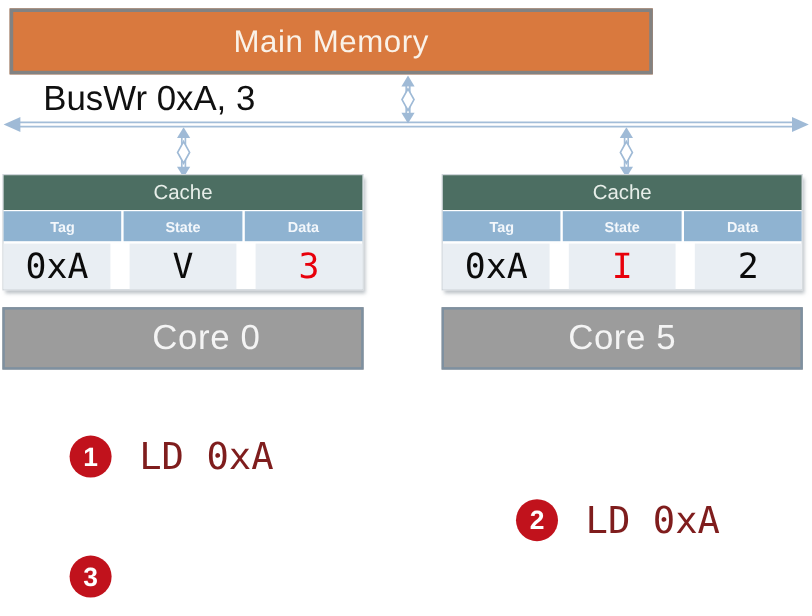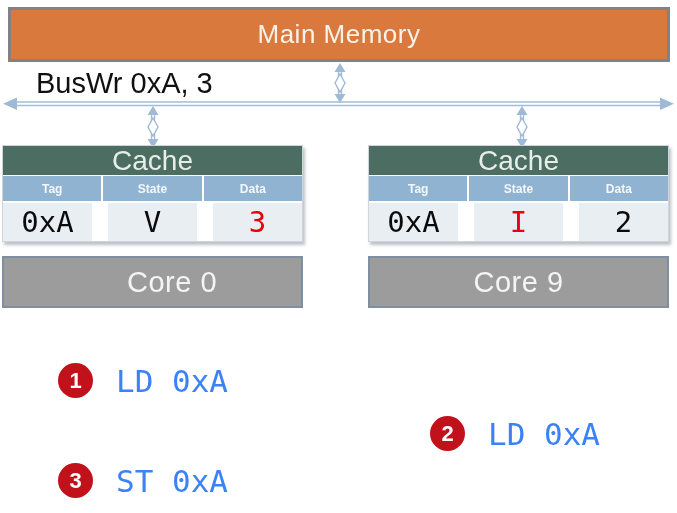--- a/index.html
+++ b/index.html
@@ -2,40 +2,40 @@
 <html><head>
 <meta charset="utf-8">
 <style>
   html,body{margin:0;padding:0;background:#ffffff;}
   #stage{
     position:relative;width:677px;height:513px;background:#ffffff;overflow:hidden;
     font-family:"Liberation Sans",sans-serif;
   }
   
   .mem{
-    position:absolute;left:8px;top:7px;width:662px;height:55px;box-sizing:border-box;
+    position:absolute;left:8px;top:7px;width:536px;height:55px;box-sizing:border-box;
     background:#D9793E;border:3px solid #828282;
     display:flex;align-items:center;justify-content:center;
     color:#FAF2E8;font-size:26px;letter-spacing:.5px;
   }
   
   .bus-label{
     position:absolute;left:36px;top:67px;
     font-family:Liberation Sans, sans-serif;font-size:29px;line-height:33px;color:#101010;
     white-space:pre;
   }
   
   .arrow-svg{position:absolute;}
   
   .cache{
     position:absolute;top:145px;width:301px;box-sizing:border-box;background:#ffffff;
     border:1px solid #cfd5da;box-shadow:2px 3px 3px rgba(130,140,150,.55);
   }
   .cache-title{
-    height:29px;background:#4C6E62;color:#E7EEE9;font-size:28px;
+    height:29px;background:#4C6E62;color:#E7EEE9;font-size:17px;
     display:flex;align-items:center;justify-content:center;margin-bottom:1px;
   }
   .cache-cols{display:flex;gap:2px;height:25px;margin-bottom:2px;}
   .col-h{
     flex:1;background:#8FB3D1;color:#F3F7FB;font-size:12px;font-weight:bold;
     display:flex;align-items:center;justify-content:center;
   }
   .cache-row{display:flex;gap:16px;height:38px;}
   .cell{
     flex:1;background:#E9EEF3;color:#0b0b0b;
@@ -55,21 +55,21 @@
   .core-0{left:2px;padding-left:39px;}
   .core-1{left:368px;}
   
   .step{position:absolute;display:flex;align-items:center;height:35px;}
   .badge{
     width:35px;height:35px;border-radius:50%;background:#C1121C;
     color:#ffffff;font-size:22px;font-weight:bold;
     display:flex;align-items:center;justify-content:center;flex:0 0 35px;
   }
   .step-label{
-    margin-left:23px;font-family:"DejaVu Sans Mono",monospace;font-size:31px;color:#3b82f6;
+    margin-left:23px;font-family:"DejaVu Sans Mono",monospace;font-size:31px;color:#7f1d1d;
     white-space:pre;
   }
   .step-1{left:58px;top:363px;}
   .step-2{left:430px;top:416px;}
   .step-3{left:58px;top:463px;}
 </style>
 </head>
 <body>
 
 <div id="stage">
@@ -132,29 +132,28 @@
       <div class="cell">0xA</div>
       <div class="cell val-red">I</div>
       <div class="cell">2</div>
     </div>
   </div>
 
   <div class="core core-0">
     <span>Core 0</span>
   </div>
   <div class="core core-1">
-    <span>Core 9</span>
+    <span>Core 5</span>
   </div>
 
   <div class="step step-1">
     <div class="badge">1</div>
     <div class="step-label">LD 0xA</div>
   </div>
   <div class="step step-2">
     <div class="badge">2</div>
     <div class="step-label">LD 0xA</div>
   </div>
   <div class="step step-3">
     <div class="badge">3</div>
-    <div class="step-label">ST 0xA</div>
   </div>
 
 </div>
 
 </body></html>

